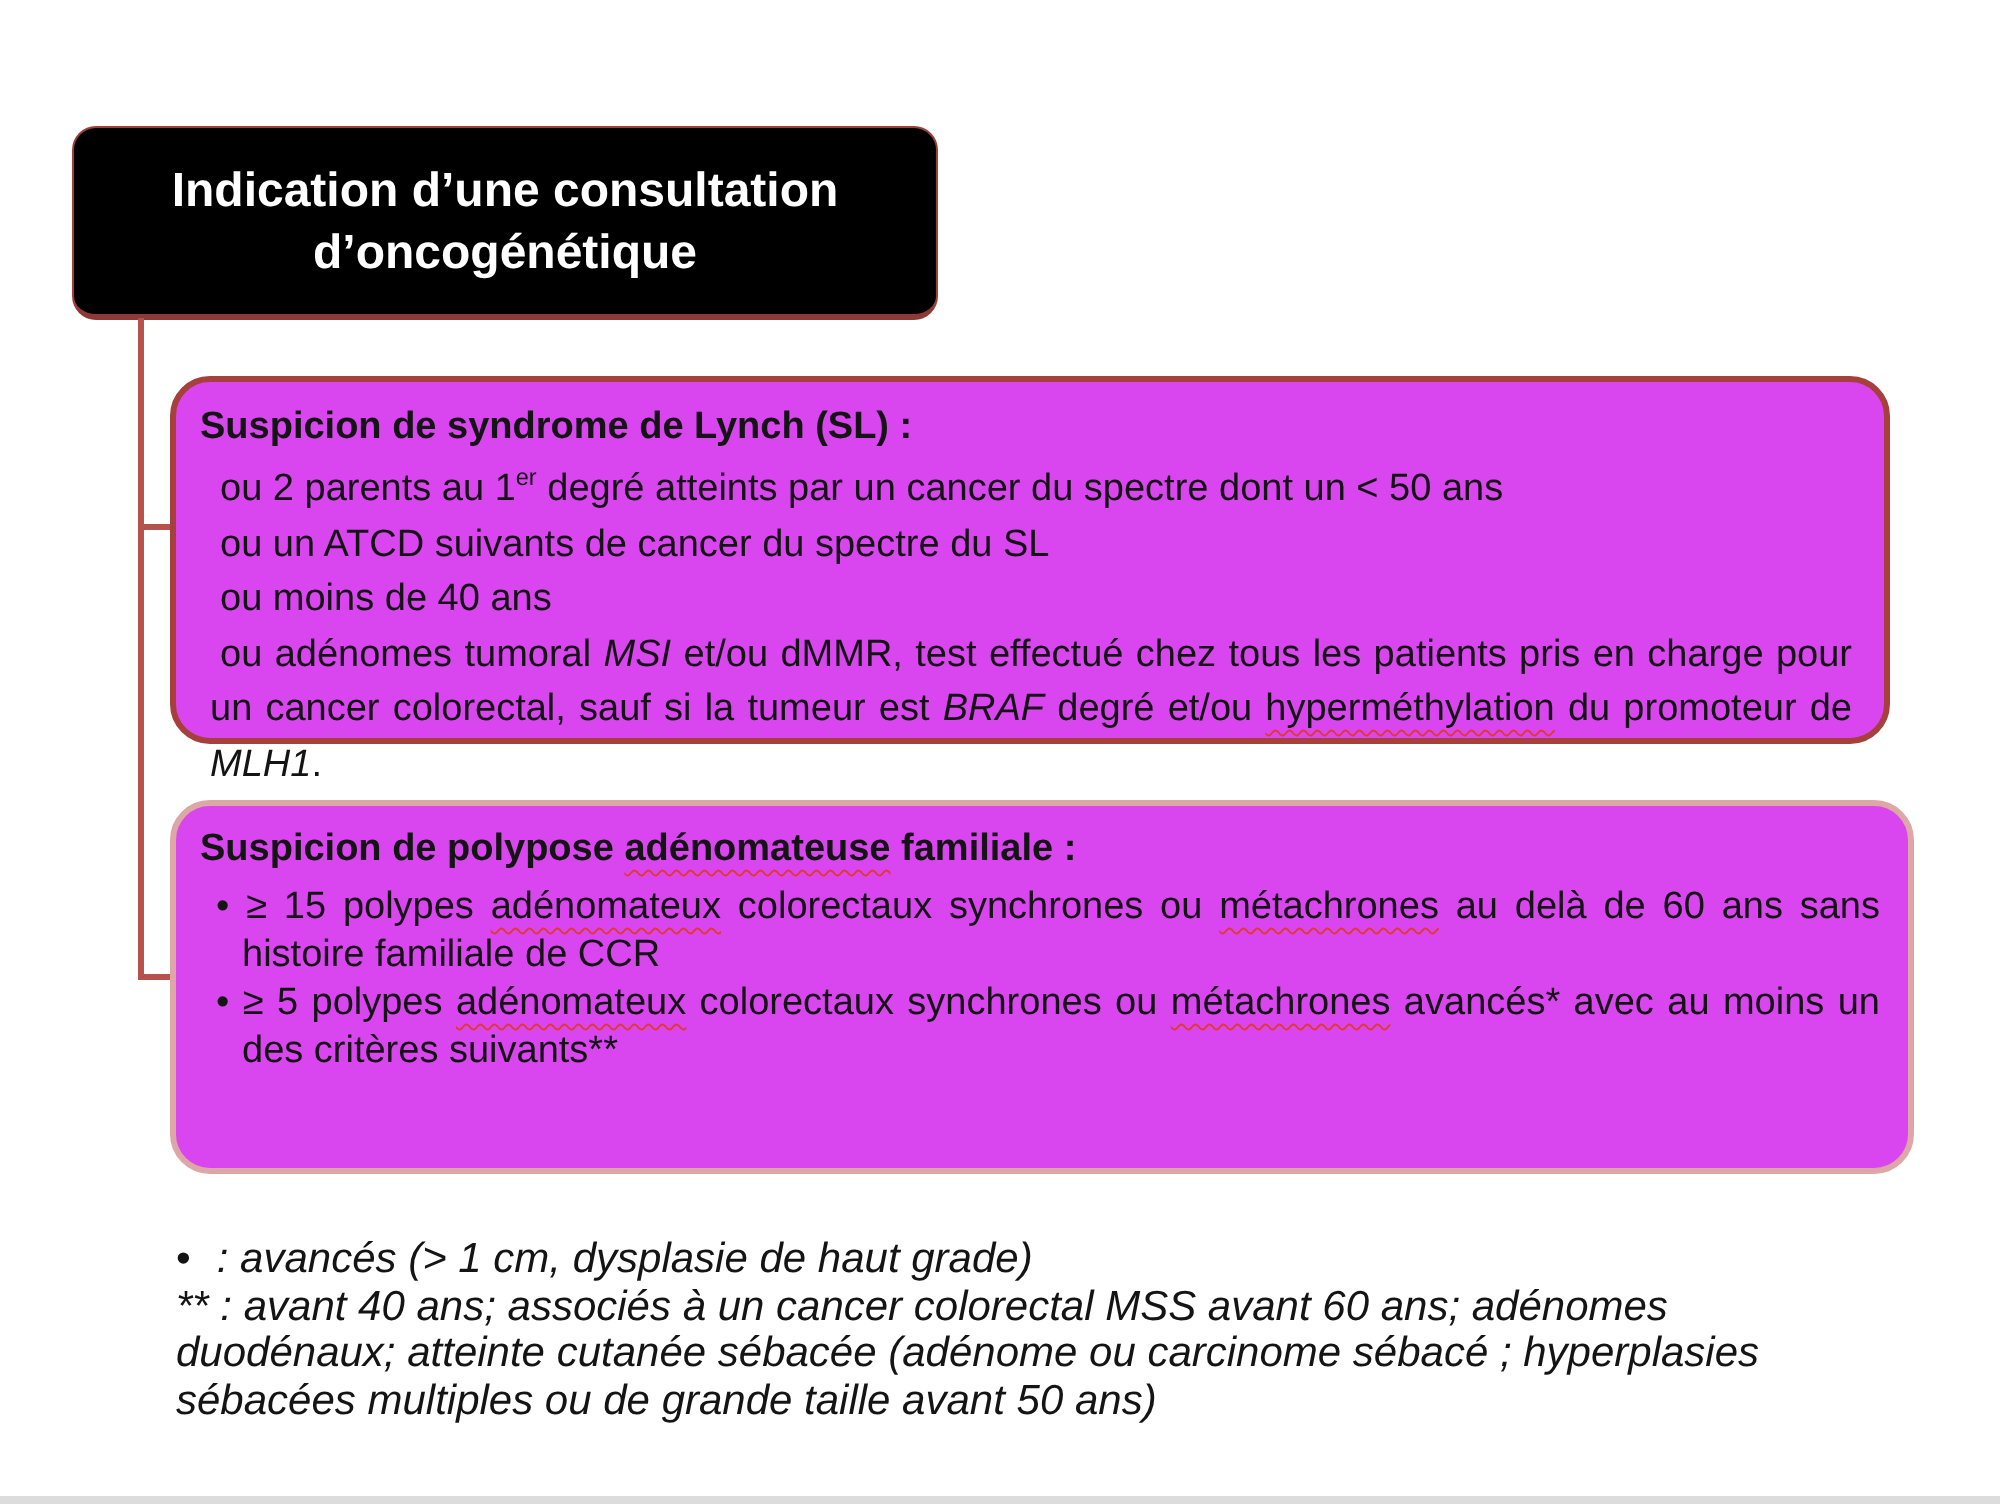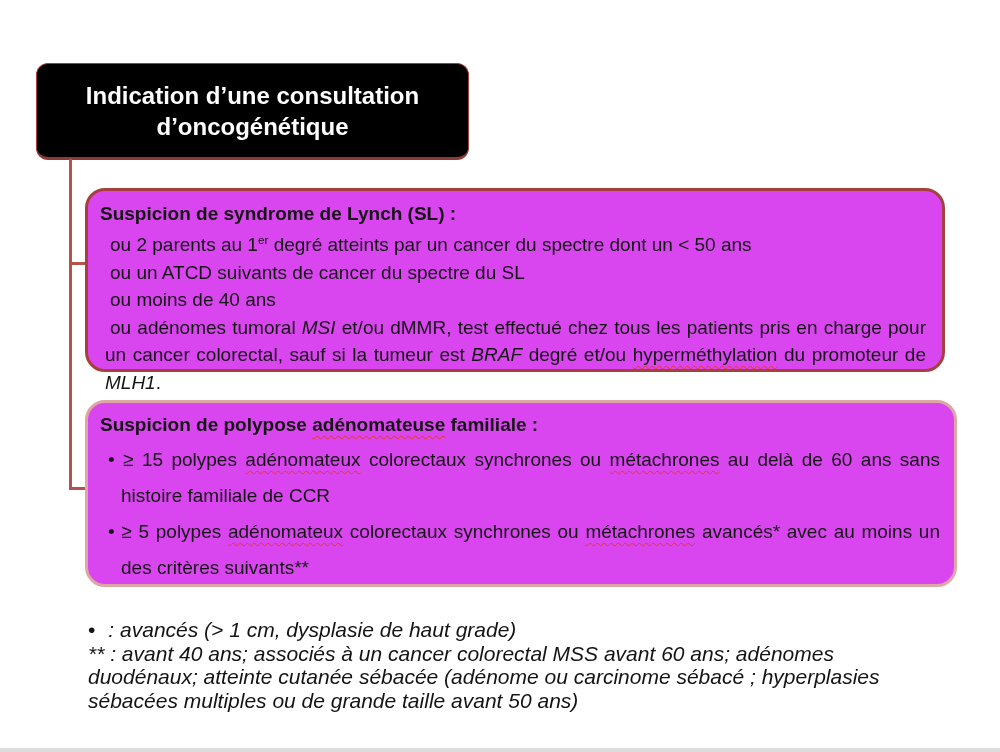--- a/index.html
+++ b/index.html
@@ -33,21 +33,21 @@
   }
   .box1 { left:85px; top:188px; width:860px; height:184px;
           border:3px solid #A5403D; padding:9px 16px 0 12px; }
   .box2 { left:85px; top:400px; width:872px; height:187px;
           border:3px solid #DCA7A4; padding:8px 14px 0 12px; }
   .box-header { font-weight:bold; line-height:27px; margin-bottom:4px; }
 
   .line { padding-left:5px; text-indent:5px; line-height:27.5px; }
   .line.just { text-align:justify; }
 
-  .bullet { padding-left:21px; text-indent:-13px; line-height:36px; }
+  .bullet { padding-left:21px; text-indent:-13px; line-height:24px; }
   .bullet.just { text-align:justify; }
   .bullet .marker { display:inline; }
 
   .it  { font-style:italic; }
   .sup { font-size:0.62em; vertical-align:super; line-height:0;text-align:center; }
   .sq  {
     text-decoration-line:underline;
     text-decoration-style:wavy;
     text-decoration-color:#E0392E;
     text-decoration-thickness:1px;

